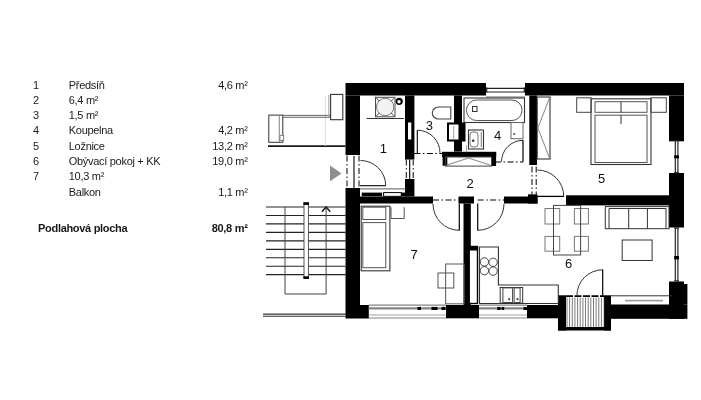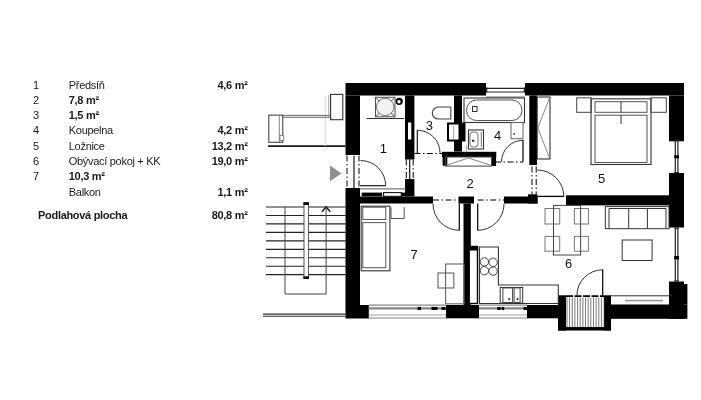--- a/index.html
+++ b/index.html
@@ -3,22 +3,22 @@
 <meta charset="utf-8">
 <style>
 html,body{margin:0;padding:0;width:701px;height:400px;background:#fff;overflow:hidden;
 font-family:"Liberation Sans",sans-serif;color:#1a1a1a;}
 #wrap{position:relative;width:701px;height:400px;}
 svg{position:absolute;left:0;top:0;}
 #legend{position:absolute;left:33px;top:77.6px;width:214.5px;font-size:11px;letter-spacing:-0.3px;}
 .row{display:flex;height:15.3px;line-height:15.3px;}
 .n{width:35.8px;}
 .nm{flex:1;}
-.v{text-align:center;font-weight:bold;}
-.tot{font-weight:bold;margin-top:8px;}
+.v{text-align:center;}
+.tot{font-weight:bold;margin-top:21px;}
 .tot .nm{padding-left:5px;}
 </style>
 </head>
 <body>
 <div id="wrap">
 <svg width="701" height="400" viewBox="0 0 701 400">
 
 <g stroke="#222" stroke-width="1.15" fill="none">
 <line x1="266" y1="207" x2="345.5" y2="207"></line>
 <line x1="266" y1="215.5" x2="345.5" y2="215.5"></line>
@@ -273,21 +273,21 @@
 </g>
 </svg>
 <div id="legend">
 <div class="row">
         <span class="n">1</span>
         <span class="nm">Předsíň</span>
         <span class="v">4,6 m²</span>
       </div>
 <div class="row">
         <span class="n">2</span>
-        <span class="v">7,8 m²</span>
+        <span class="v">6,4 m²</span>
       </div>
 <div class="row">
         <span class="n">3</span>
         <span class="v">1,5 m²</span>
       </div>
 <div class="row">
         <span class="n">4</span>
         <span class="nm">Koupelna</span>
         <span class="v">4,2 m²</span>
       </div>

